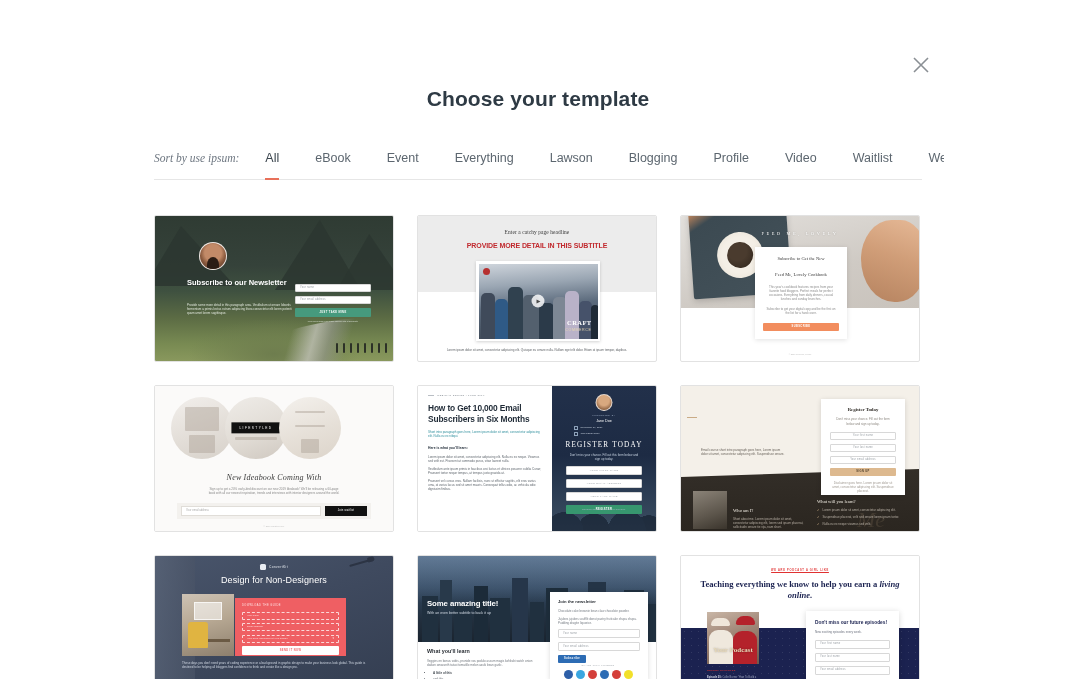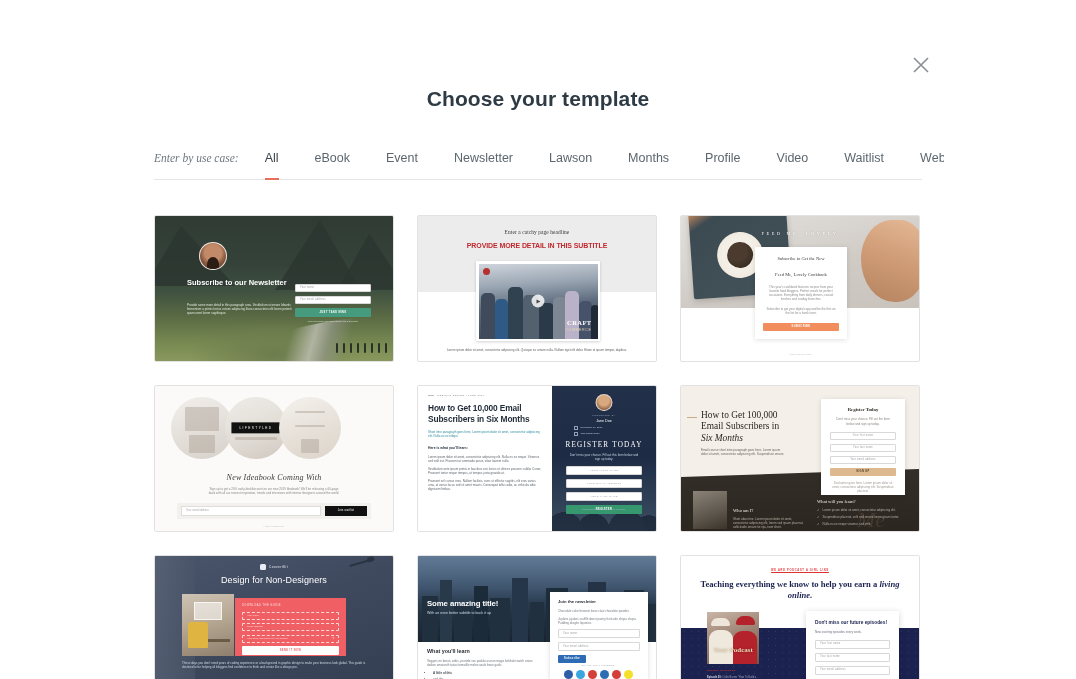--- a/index.html
+++ b/index.html
@@ -469,27 +469,27 @@
 
   <div class="close-btn">
     <svg width="24" height="24" viewBox="0 0 24 24" aria-hidden="true">
       <path d="M5 5 L19 19 M19 5 L5 19" stroke="#4c545c" stroke-width="1.6" fill="none"></path>
     </svg>
   </div>
 
   <div class="page-title">Choose your template</div>
 
   <div class="tabbar">
-    <div class="sort-label">Enter by use case:</div>
+    <div class="sort-label">Sort by use ipsum:</div>
     <div class="tab active">All</div>
     <div class="tab">eBook</div>
     <div class="tab">Event</div>
-    <div class="tab">Newsletter</div>
+    <div class="tab">Everything</div>
     <div class="tab">Lawson</div>
-    <div class="tab">Months</div>
+    <div class="tab">Blogging</div>
     <div class="tab">Profile</div>
     <div class="tab">Video</div>
     <div class="tab">Waitlist</div>
     <div class="tab">Webinar</div>
   </div>
 
   <div class="grid">
 
     <div class="card">
       <div class="thumb">
@@ -640,25 +640,20 @@
           </div>
           <div class="c5-foot">Disclaimer statement disclaimer text goes here.</div>
         </div>
       </div>
     </div>
 
     <div class="card">
       <div class="thumb">
         <div class="c6-bg"></div>
         <div class="c6-dash"></div>
-        <div class="c6-h">
-          <span>How to Get 100,000</span><br>
-          <span>Email Subscribers in</span><br>
-          <em>Six Months</em>
-        </div>
         <div class="c6-p">Email course short intro paragraph goes here, Lorem ipsum dolor sit amet, consectetur adipiscing elit. Suspendisse ornare.</div>
         <div class="c6-dark"></div>
         <div class="c6-lower">
           <div class="c6-ghost">Me</div>
           <div class="c6-photo"></div>
           <div class="c6-col1">
             <h5>Who am I?</h5>
             <p>Short about me. Lorem ipsum dolor sit amet, consectetur adipiscing elit, lorem sed ipsum placerat, sollicitudin ornare tie vija, nam short.</p>
           </div>
           <div class="c6-col2">

